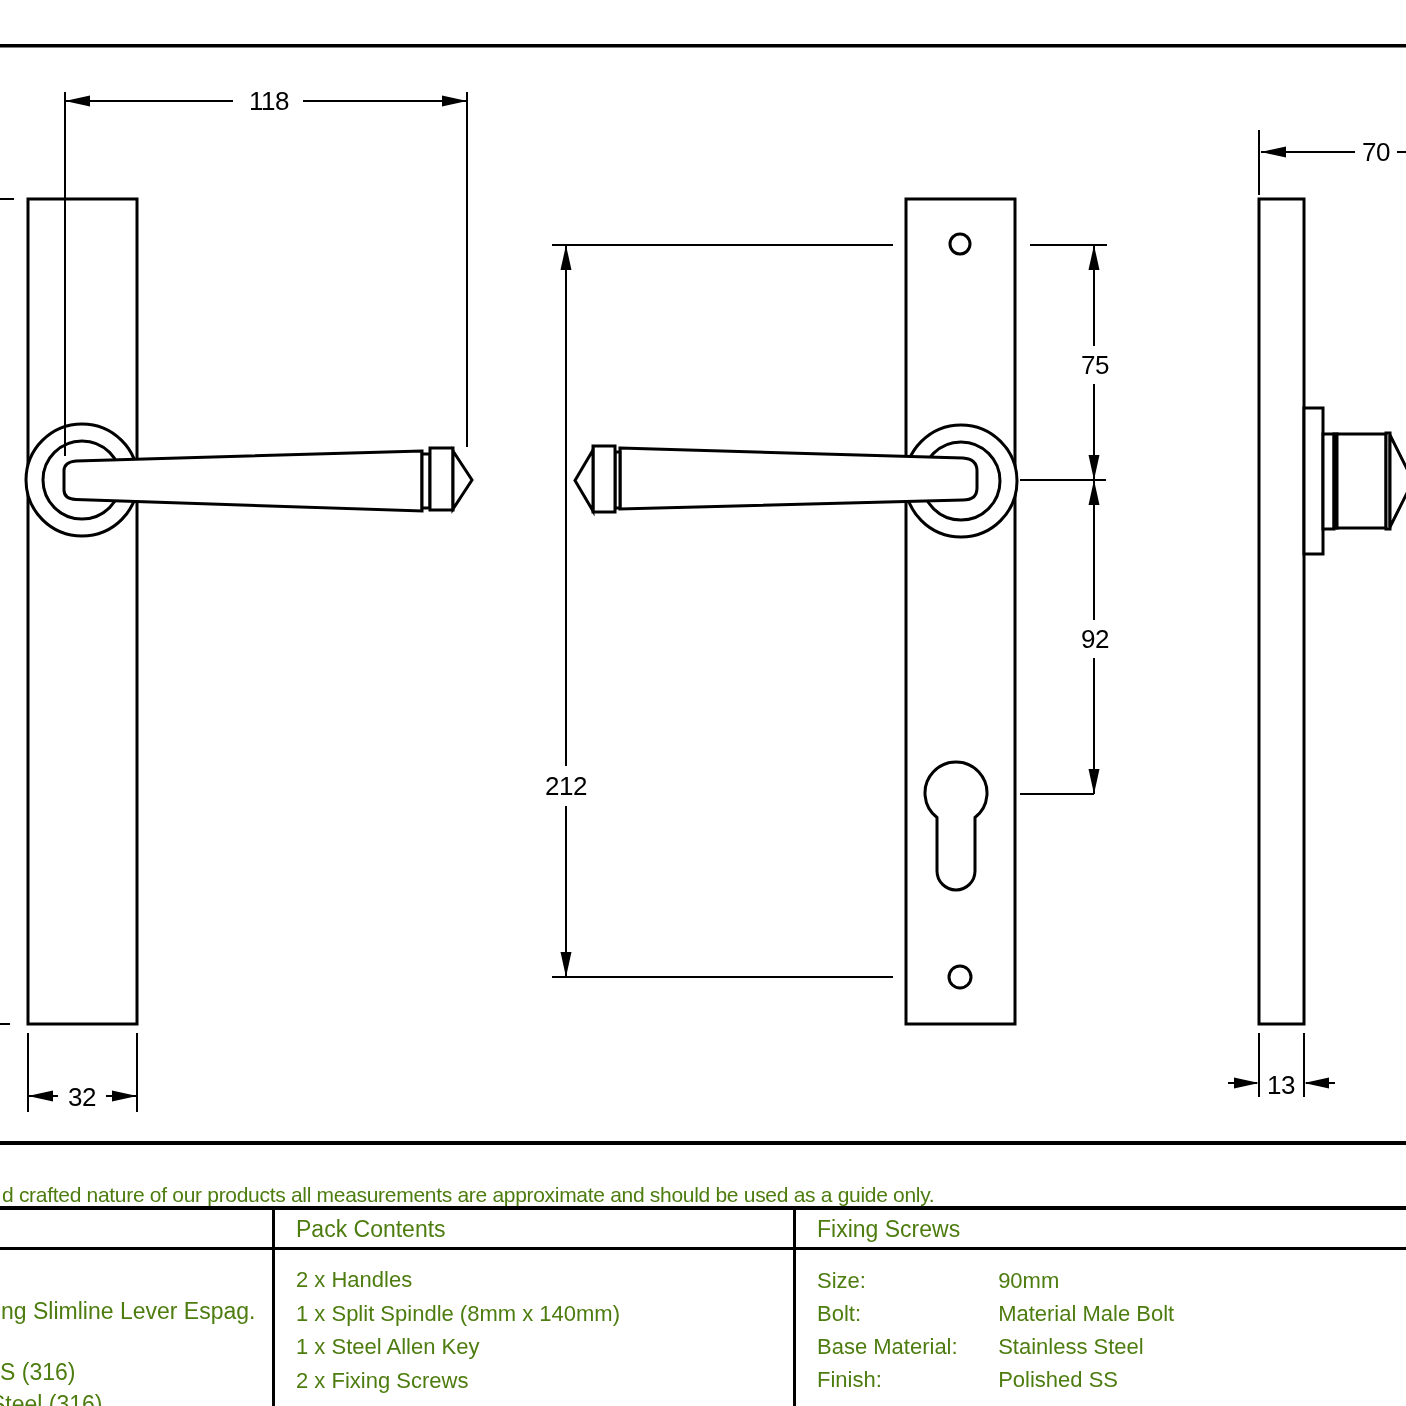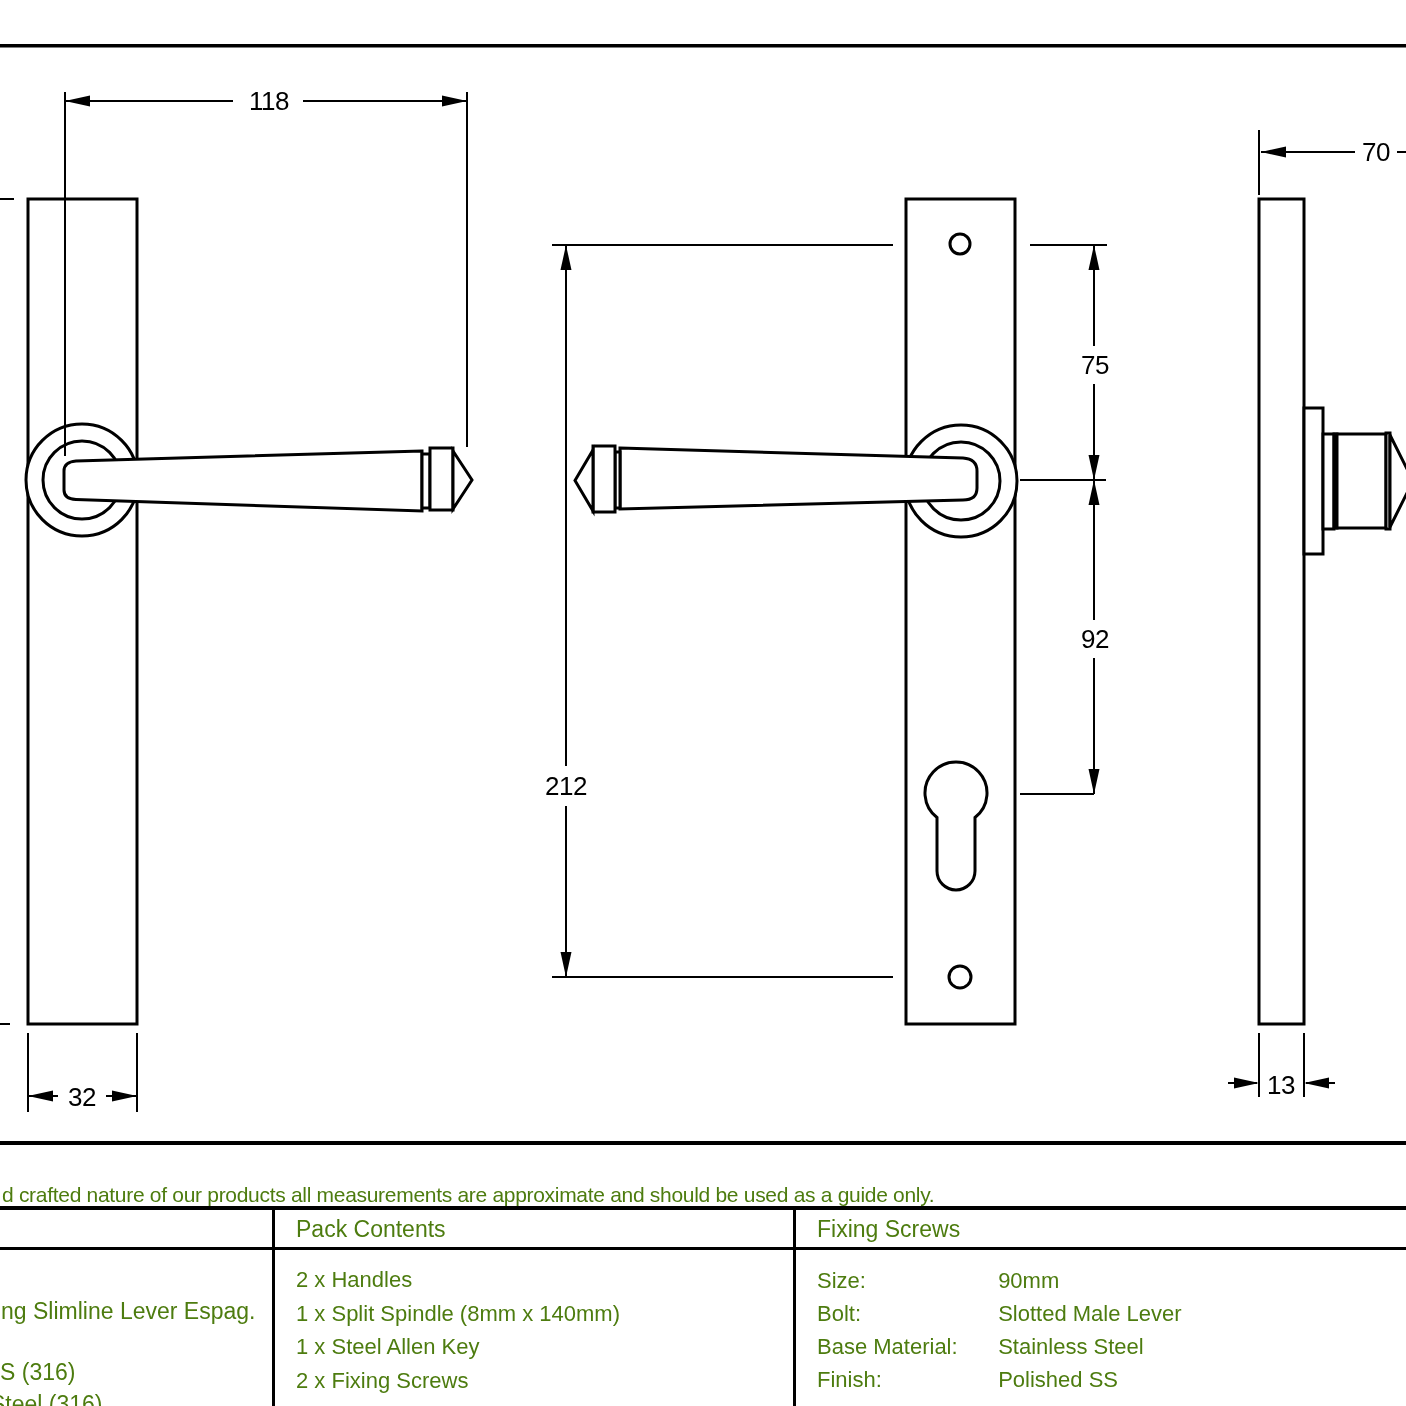--- a/index.html
+++ b/index.html
@@ -156,21 +156,21 @@
   </ul>
 
   <div class="th" style="left:817px;top:1172px;text-align:right;">Fixing Screws</div>
   <div class="fixrows">
     <div class="fixrow">
       <span class="lbl">Size:</span>
       <span class="val">90mm</span>
     </div>
     <div class="fixrow">
       <span class="lbl">Bolt:</span>
-      <span class="val">Slotted Male Lever</span>
+      <span class="val">Material Male Bolt</span>
     </div>
     <div class="fixrow">
       <span class="lbl">Base Material:</span>
       <span class="val">Stainless Steel</span>
     </div>
     <div class="fixrow">
       <span class="lbl">Finish:</span>
       <span class="val">Polished SS</span>
     </div>
   </div>

